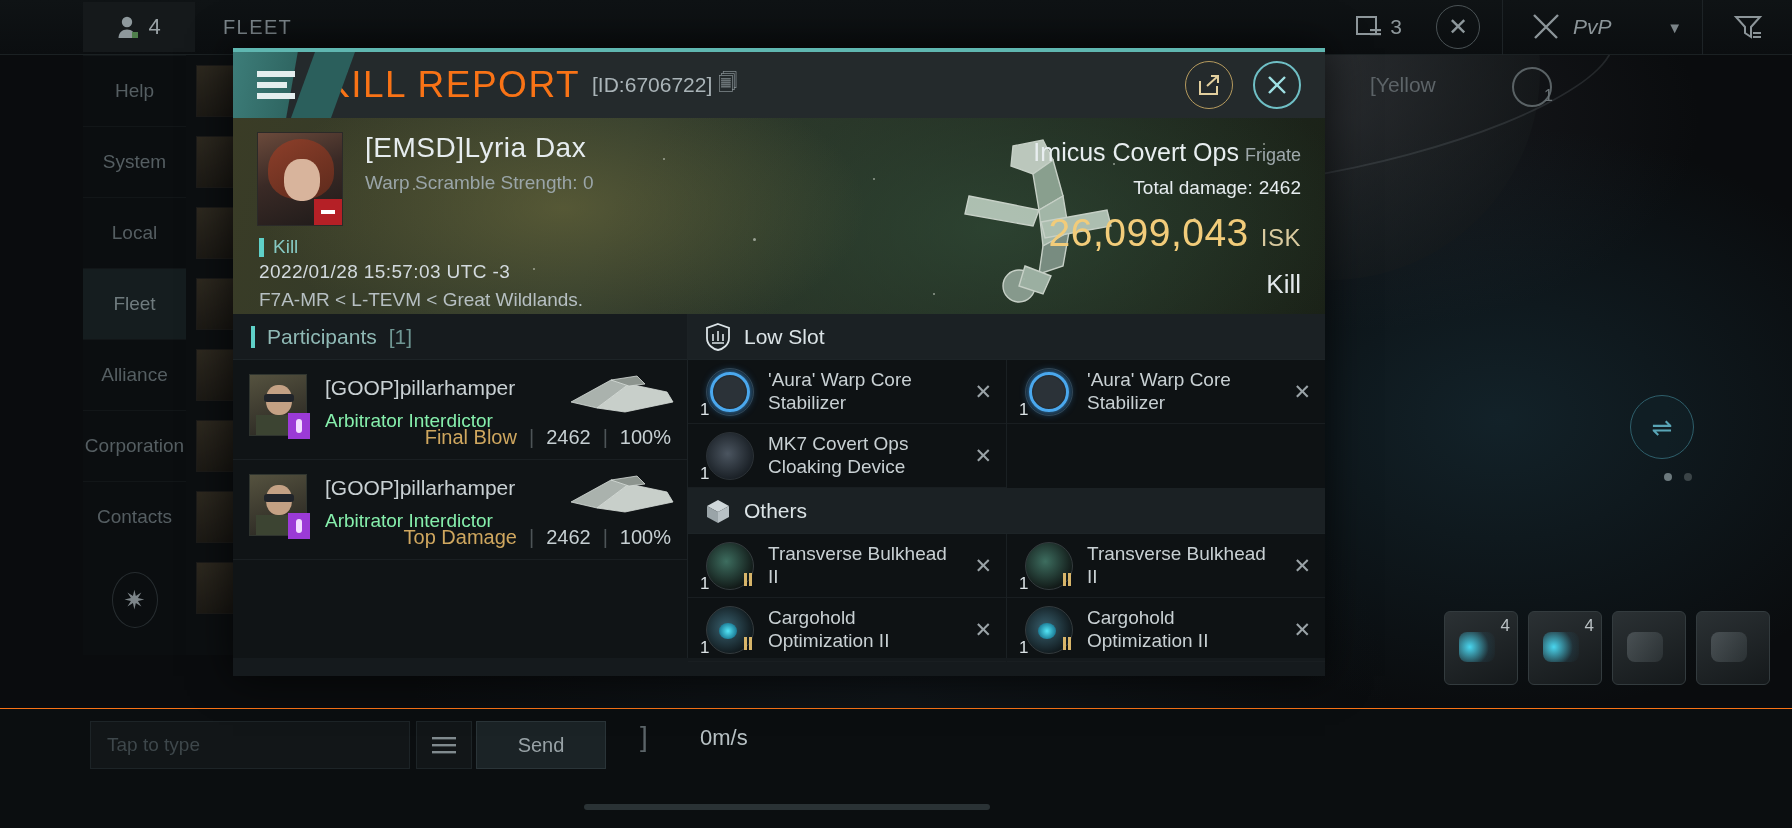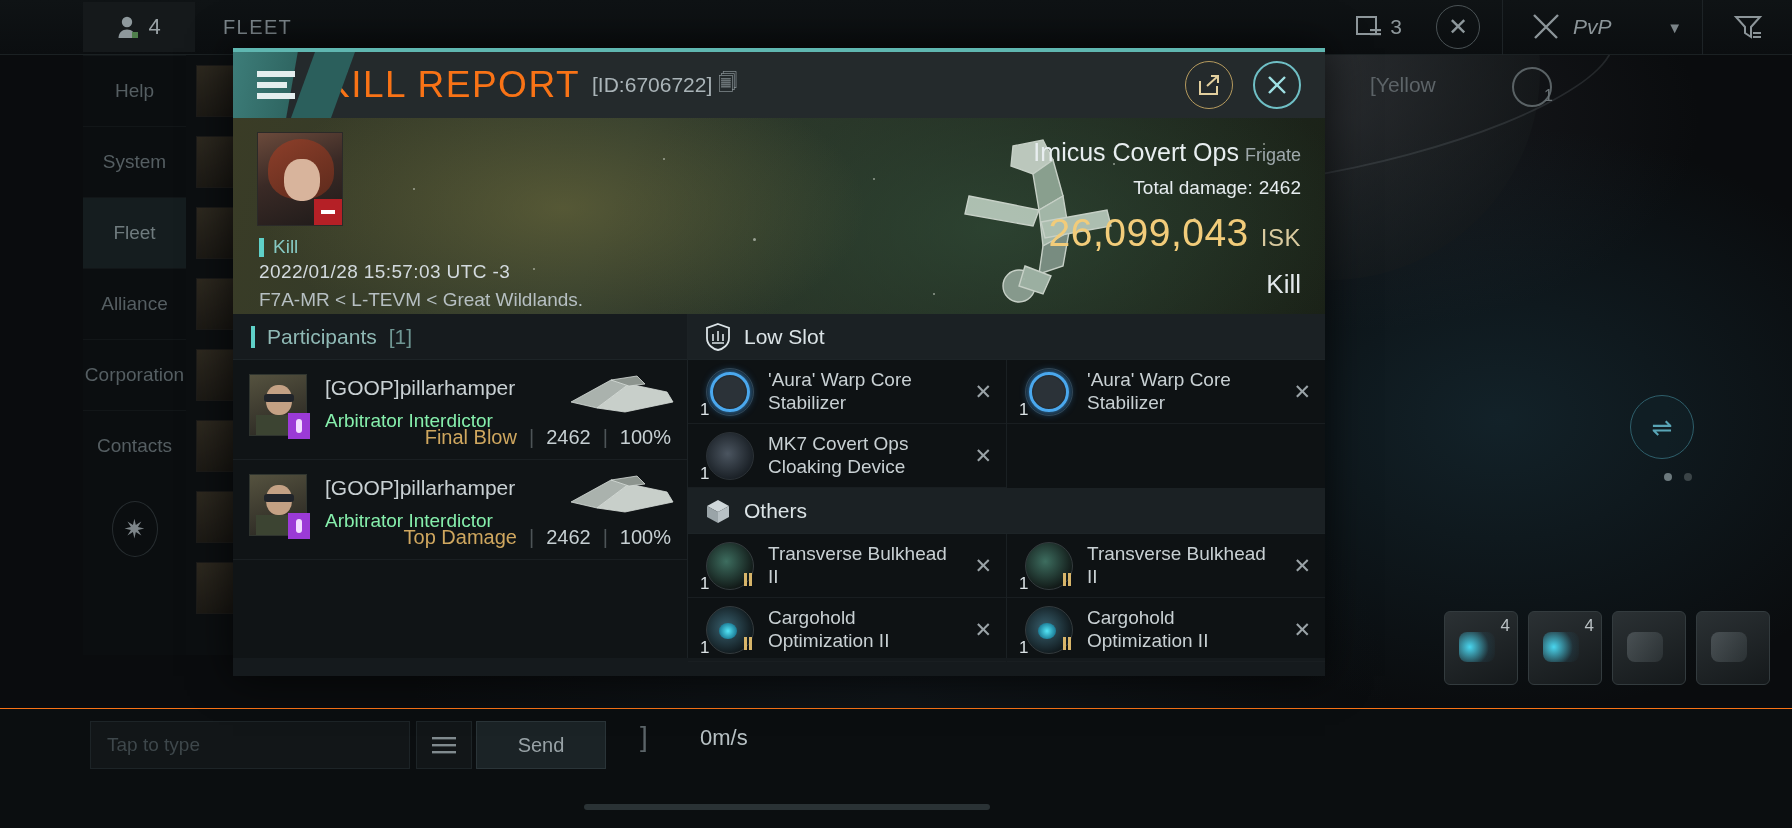--- a/index.html
+++ b/index.html
@@ -383,20 +383,23 @@
       </svg>
     </div>
   </div>
 
   <div class="leftnav">
     <div class="nav-item">
         <span>Help</span>
       </div>
     <div class="nav-item">
         <span>System</span>
+      </div>
+    <div class="nav-item">
+        <span>Local</span>
       </div>
     <div class="nav-item active">
         <span>Fleet</span>
       </div>
     <div class="nav-item">
         <span>Alliance</span>
       </div>
     <div class="nav-item">
         <span>Corporation</span>
       </div>
@@ -527,20 +530,24 @@
     </div>
 
     <div class="victim">
       <div class="portrait">
         <div class="hair"></div>
         <div class="face"></div>
         <div class="badge">
             <i></i>
           </div>
       </div>
+      <div>
+        <div class="vname">[EMSD]Lyria Dax</div>
+        <div class="vsub">Warp Scramble Strength: 0</div>
+      </div>
     </div>
 
     <div class="killline">
       <div class="killbar"></div>
       <div class="killword">Kill</div>
     </div>
     <div class="kdate">2022/01/28 15:57:03 UTC -3</div>
     <div class="kloc">F7A-MR &lt; L-TEVM &lt; Great Wildlands.</div>
 
     <svg class="ship-art" viewBox="0 0 260 190">

